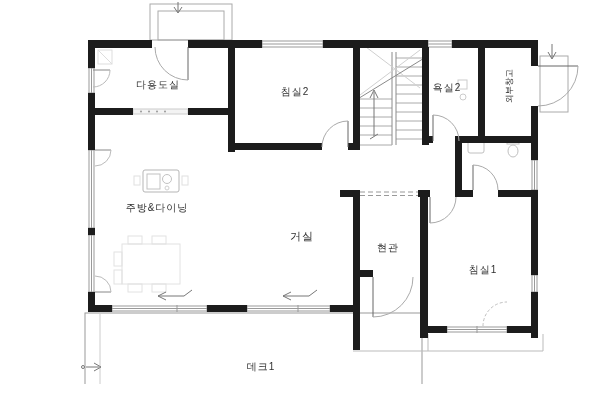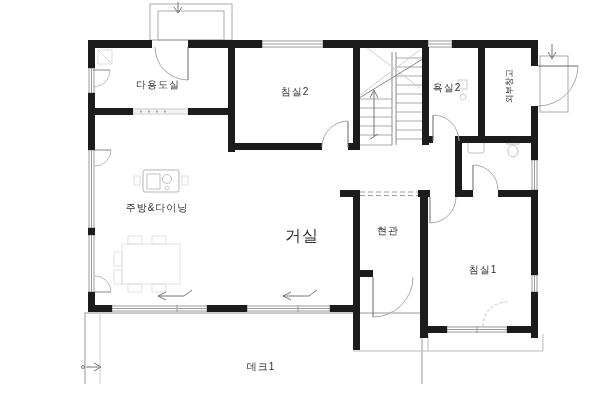--- a/index.html
+++ b/index.html
@@ -5,21 +5,21 @@
   html,body{margin:0;padding:0;background:#fff;}
   #canvas{
     position:relative;width:610px;height:384px;background:#ffffff;
     font-family:"Liberation Sans","DejaVu Sans",sans-serif;overflow:hidden;
   }
   #linework{position:absolute;left:0;top:0;}
   .room-label{
     position:absolute;transform:translate(-50%,-50%);
     color:#2e2e2e;white-space:nowrap;letter-spacing:1px;font-size:10px;
   }
-  .room-label.big{font-size:16px;}
+  .room-label.big{font-size:11px;}
   .room-label.small{font-size:10px;}
   .room-label.vertical{transform:translate(-50%,-50%) rotate(-90deg);font-size:8.5px;letter-spacing:0;}
 </style>
 </head>
 <body>
 
 <div id="canvas">
 
   <svg id="linework" width="610" height="405" viewBox="0 0 610 405">
 
@@ -264,17 +264,17 @@
       <path d="M317,290 L309,296 H283 M291,292 L283,296 L291,300"></path>
     </g>
   </svg>
 
   <div class="room-label" style="left:158px;top:85px">다용도실</div>
   <div class="room-label" style="left:295px;top:92px">침실2</div>
   <div class="room-label small" style="left:447px;top:88px">욕실2</div>
   <div class="room-label vertical" style="left:510px;top:86px">외부창고</div>
   <div class="room-label" style="left:157px;top:208px">주방&amp;다이닝</div>
   <div class="room-label big" style="left:302px;top:236px">거실</div>
-  <div class="room-label" style="left:388px;top:231px">현관</div>
+  <div class="room-label" style="left:388px;top:248px">현관</div>
   <div class="room-label" style="left:483px;top:270px">침실1</div>
   <div class="room-label" style="left:261px;top:367px">데크1</div>
 
 </div>
 
 </body></html>

